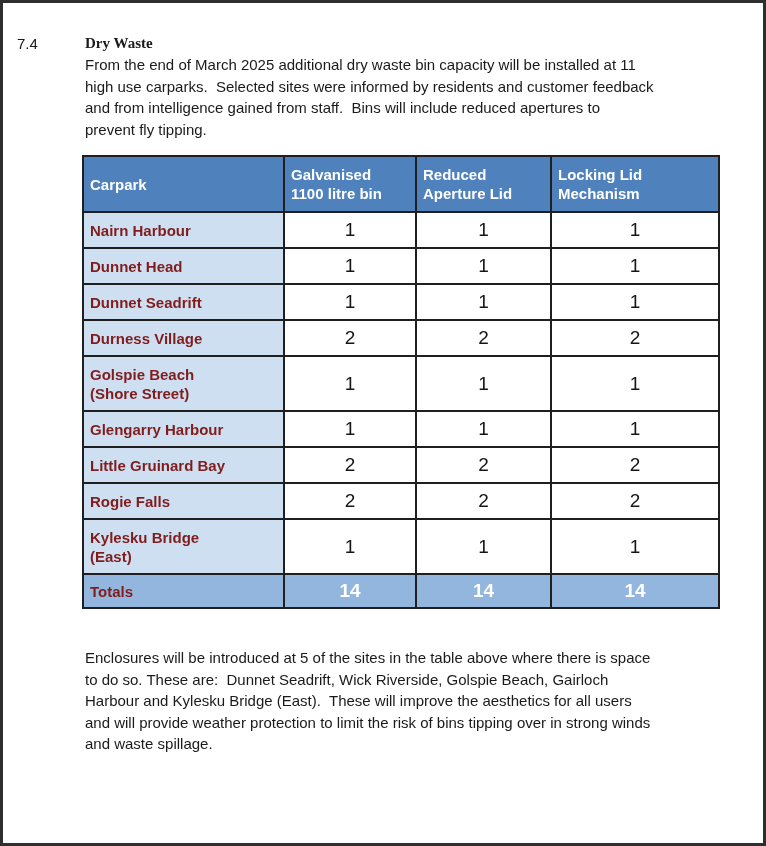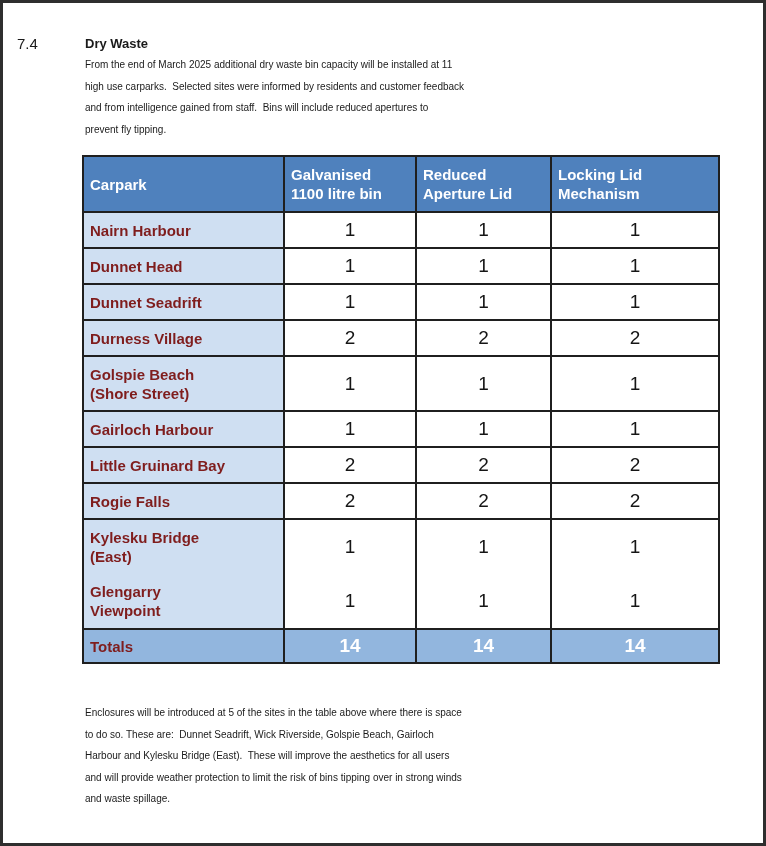--- a/index.html
+++ b/index.html
@@ -27,27 +27,28 @@
     width: 68px;
     padding-left: 14px;
     font-size: 15px;
     line-height: 21px;
   }
   .section-body {
     width: 668px;
   }
   .heading {
     font-weight: bold;
-    font-size: 13px;
+    font-size: 15px;
     line-height: 21px;
     margin: 0;
+    font-family: Liberation Serif, serif;
   }
   .para {
     margin: 0;
-    font-size: 10px;
+    font-size: 15px;
     line-height: 21.5px;
     white-space: pre-wrap;
   }
   .closing {
     margin-top: 38px;
   }
   table.bins {
     border-collapse: collapse;
     table-layout: fixed;
     margin: 15px 0 0 -3px;
@@ -156,47 +157,40 @@
             <td class="num">2</td>
           </tr>
           <tr class="double">
             <td class="label">Golspie Beach
 (Shore Street)</td>
             <td class="num">1</td>
             <td class="num">1</td>
             <td class="num">1</td>
           </tr>
           <tr class="single">
-            <td class="label">Gairloch Harbour</td>
+            <td class="label">Glengarry Harbour</td>
             <td class="num">1</td>
             <td class="num">1</td>
             <td class="num">1</td>
           </tr>
           <tr class="single">
             <td class="label">Little Gruinard Bay</td>
             <td class="num">2</td>
             <td class="num">2</td>
             <td class="num">2</td>
           </tr>
           <tr class="single">
             <td class="label">Rogie Falls</td>
             <td class="num">2</td>
             <td class="num">2</td>
             <td class="num">2</td>
           </tr>
           <tr class="double merge-below">
             <td class="label">Kylesku Bridge
 (East)</td>
-            <td class="num">1</td>
-            <td class="num">1</td>
-            <td class="num">1</td>
-          </tr>
-          <tr class="double merge-above">
-            <td class="label">Glengarry
-Viewpoint</td>
             <td class="num">1</td>
             <td class="num">1</td>
             <td class="num">1</td>
           </tr>
           <tr class="totals">
             <td class="label">Totals</td>
             <td class="num">14</td>
             <td class="num">14</td>
             <td class="num">14</td>
           </tr>

